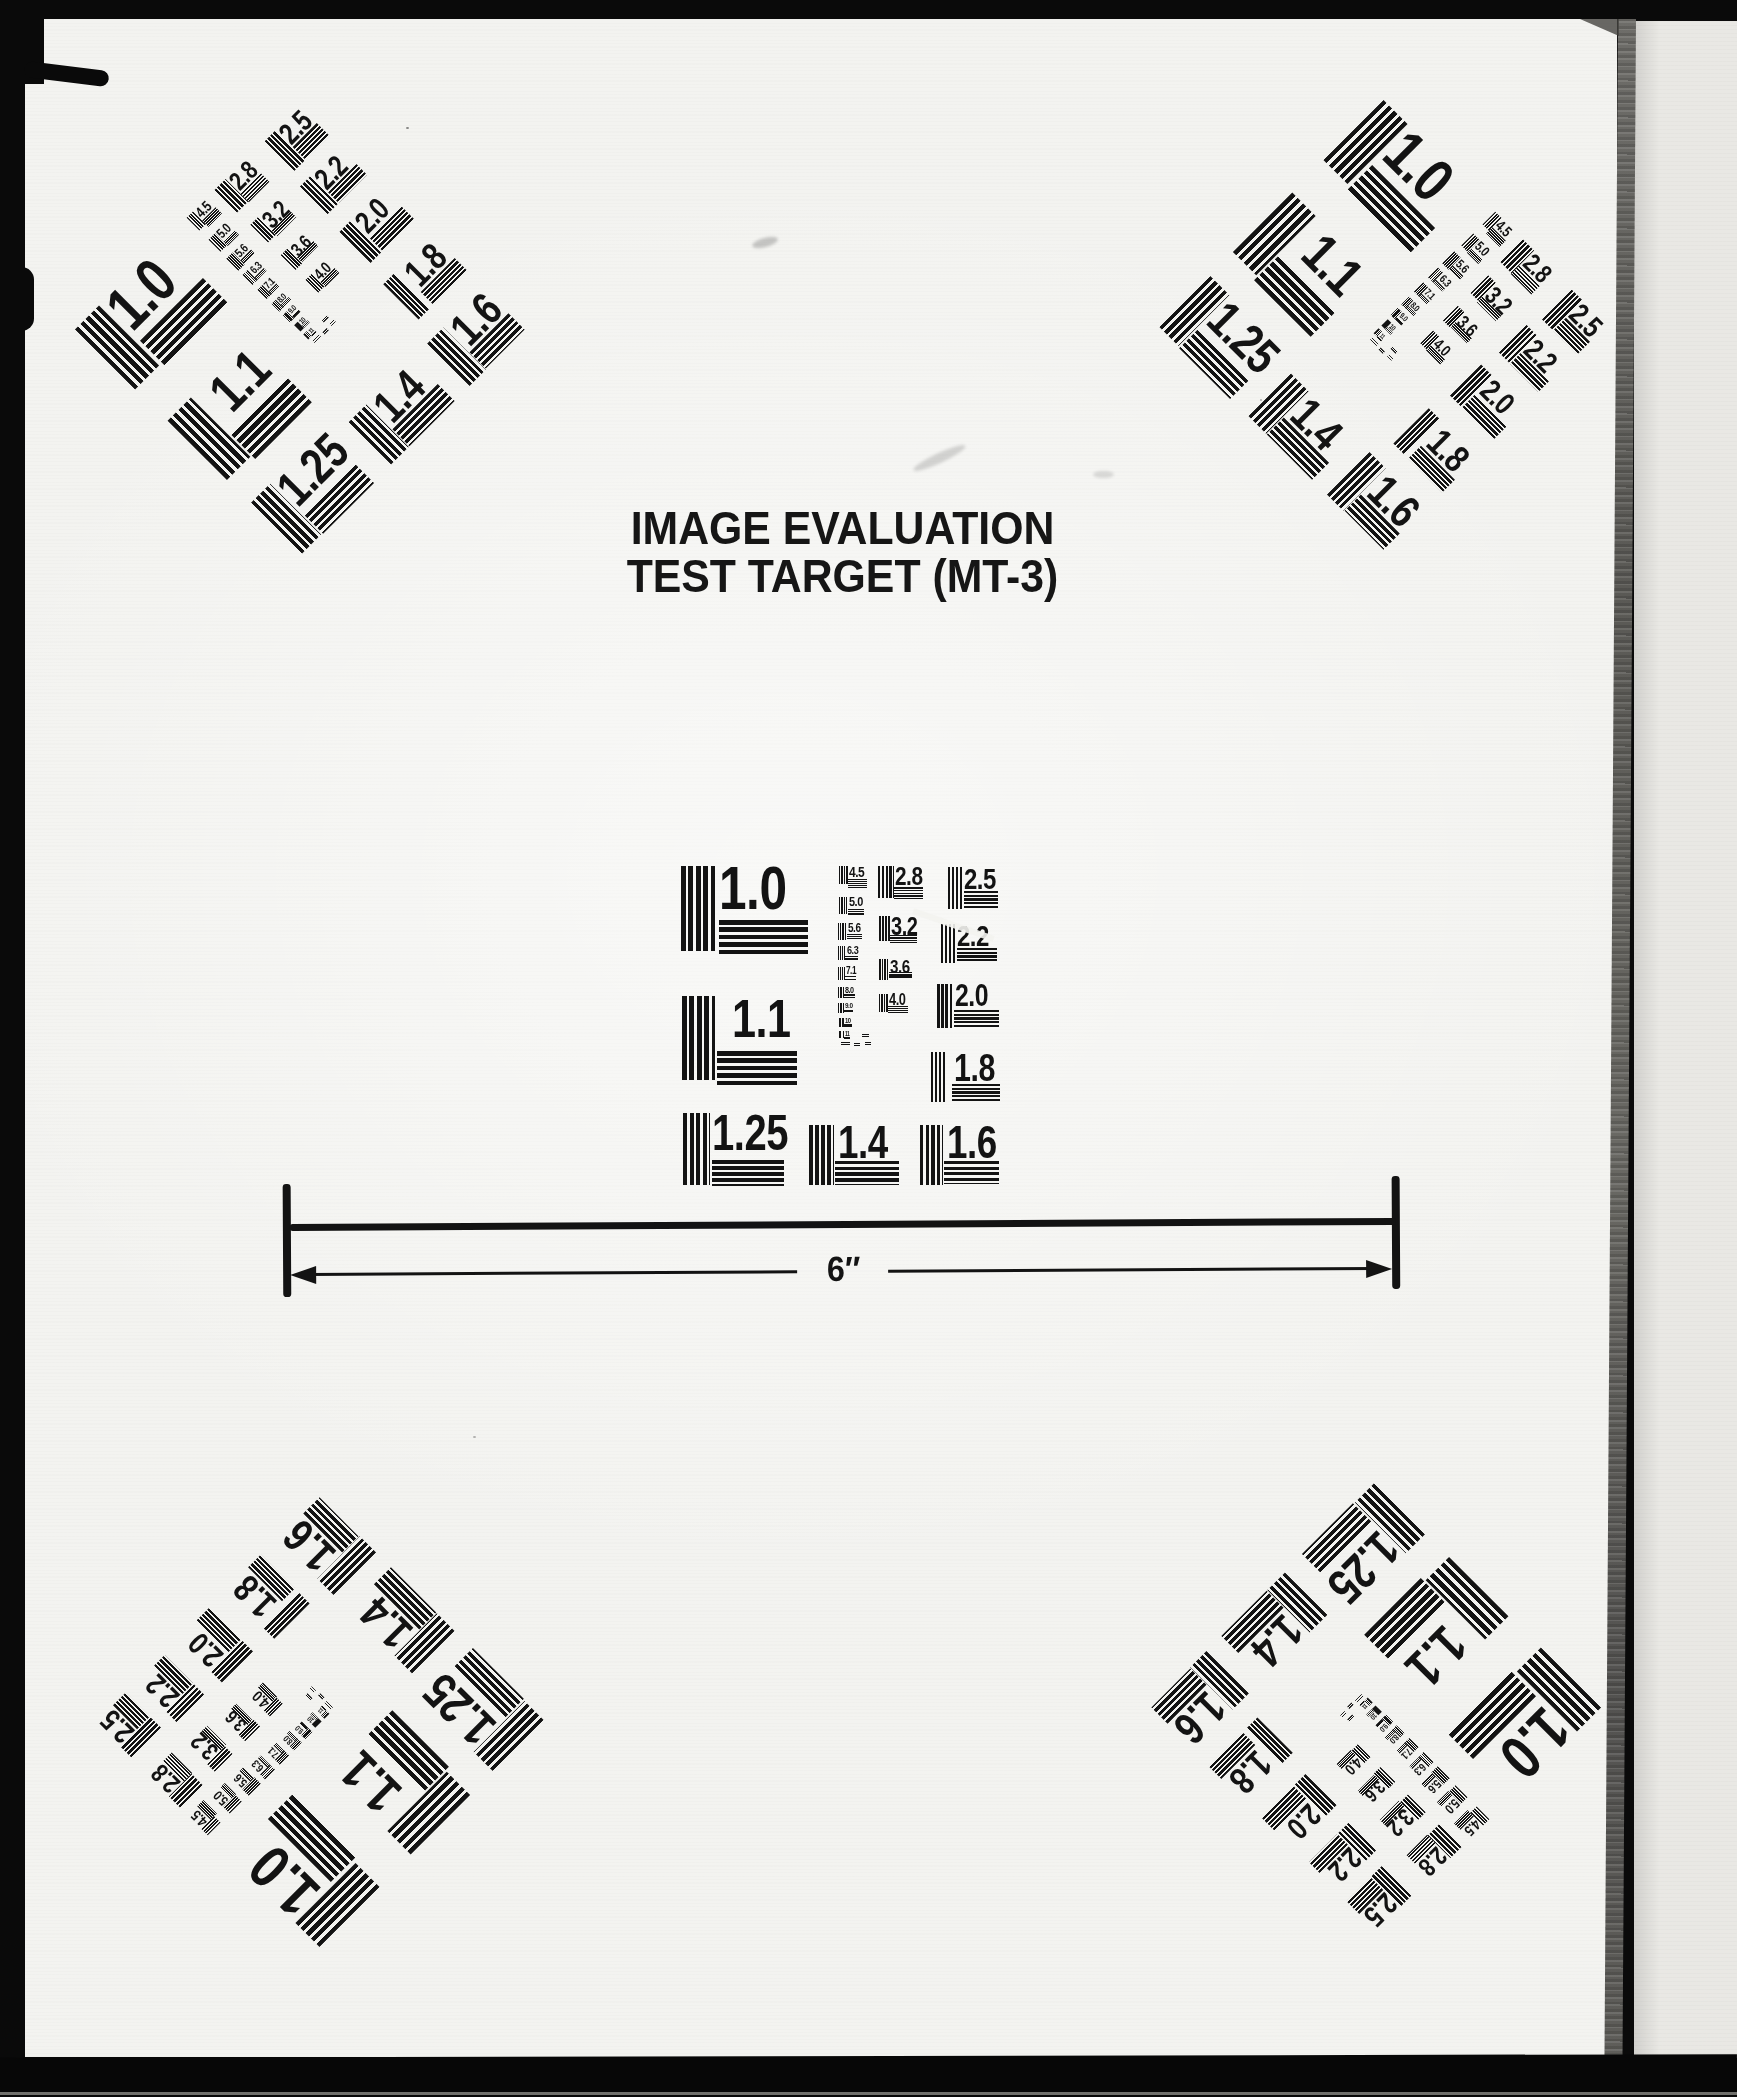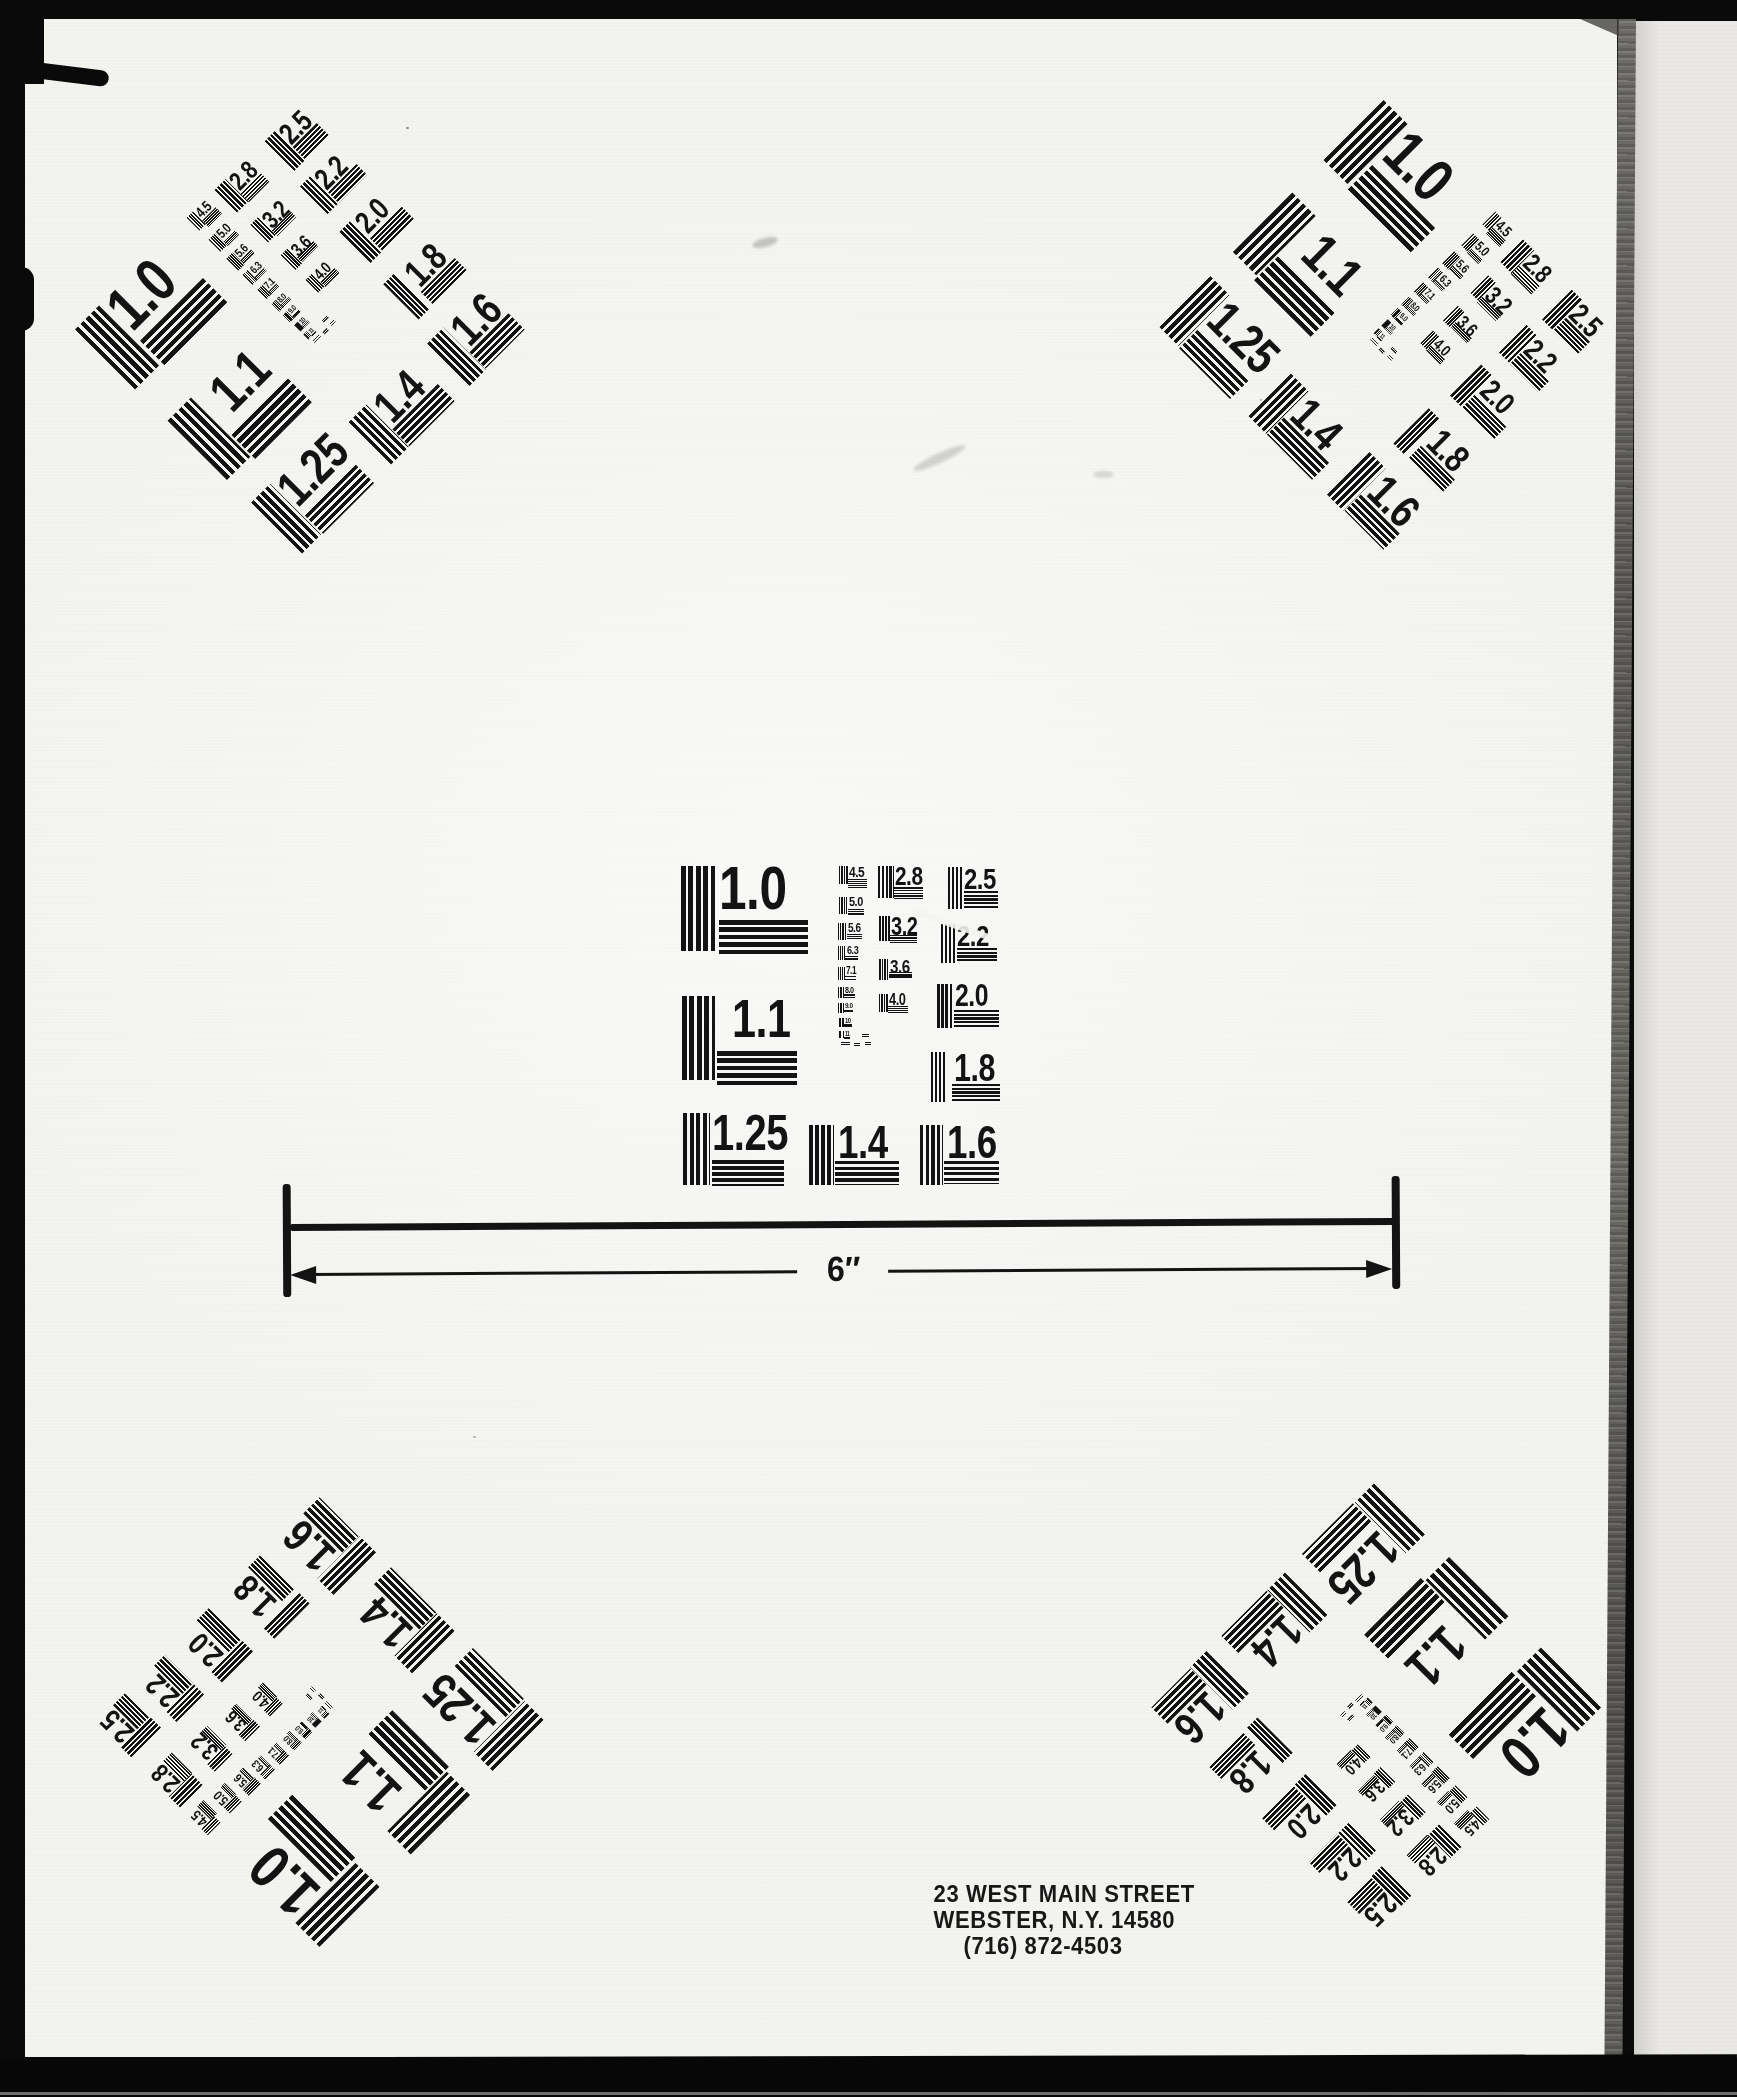--- a/index.html
+++ b/index.html
@@ -75,20 +75,24 @@
   <div class="gutter-notch"></div>
 
   <div class="border-top"></div>
   <div class="border-left"></div>
   <div class="corner-blob-tl"></div>
   <div class="corner-blob-tl2"></div>
   <div class="left-blob"></div>
   <div class="border-bottom"></div>
   <div class="bottom-sliver"></div>
 
+  <div class="title">
+    <div>IMAGE EVALUATION</div>
+    <div>TEST TARGET (MT-3)</div>
+  </div>
 
   <div id="patterns">
       <div class="pattern" style="left: 141px; top: 170px; transform: rotate(-45deg);">
         <div class="el" style="left: 0px; top: 0px;">
           <i class="vb" style="left: 0px; top: 0px; width: 34px; height: 85px; background: repeating-linear-gradient(90deg,var(--ink) 0 4.6px,transparent 4.6px 7.5px);"></i>
           <b class="nm" style="left: 38px; top: -3.4px; font-size: 62px;">1.0</b>
           <i class="hb" style="left: 38px; top: 54px; width: 89px; height: 35px; background: repeating-linear-gradient(180deg,var(--ink) 0 4.6px,transparent 4.6px 7.4px);"></i>
         </div>
         <div class="el" style="left: 1.1px; top: 130px;">
           <i class="vb" style="left: 0px; top: 0px; width: 32.5px; height: 84px; background: repeating-linear-gradient(90deg,var(--ink) 0 4.6px,transparent 4.6px 7.5px);"></i>
@@ -670,25 +674,20 @@
     <div class="cap l"></div>
     <div class="cap r"></div>
     <div class="topline"></div>
     <div class="aline l"></div>
     <div class="aline r"></div>
     <div class="ahead l"></div>
     <div class="ahead r"></div>
     <div class="rlabel">6″</div>
   </div>
 
-  <div class="address">
-    <div>23 WEST MAIN STREET</div>
-    <div>WEBSTER, N.Y. 14580</div>
-    <div>(716) 872-4503</div>
-  </div>
 
   <div class="smudge" style="left:911px;top:453px;width:57px;height:10.3px;opacity:.22;transform:rotate(-25deg);"></div>
   <div class="smudge" style="left:752px;top:238px;width:26px;height:8.5px;opacity:.30;transform:rotate(-15deg);"></div>
   <div class="smudge" style="left:1093px;top:471px;width:20.5px;height:7.4px;opacity:.18;"></div>
   <div class="streak" style="left:911px;top:922px;width:85px;height:5.7px;transform:rotate(19deg);opacity:.9;"></div>
   <div class="speckdot" style="left:406px;top:127px;width:2.8px;height:2.3px;opacity:.5;"></div>
   <div class="speckdot" style="left:1260px;top:399px;width:2.3px;height:2.3px;opacity:.35;"></div>
   <div class="speckdot" style="left:473px;top:1436px;width:2.8px;height:2.3px;opacity:.3;"></div>
 </div>
 

